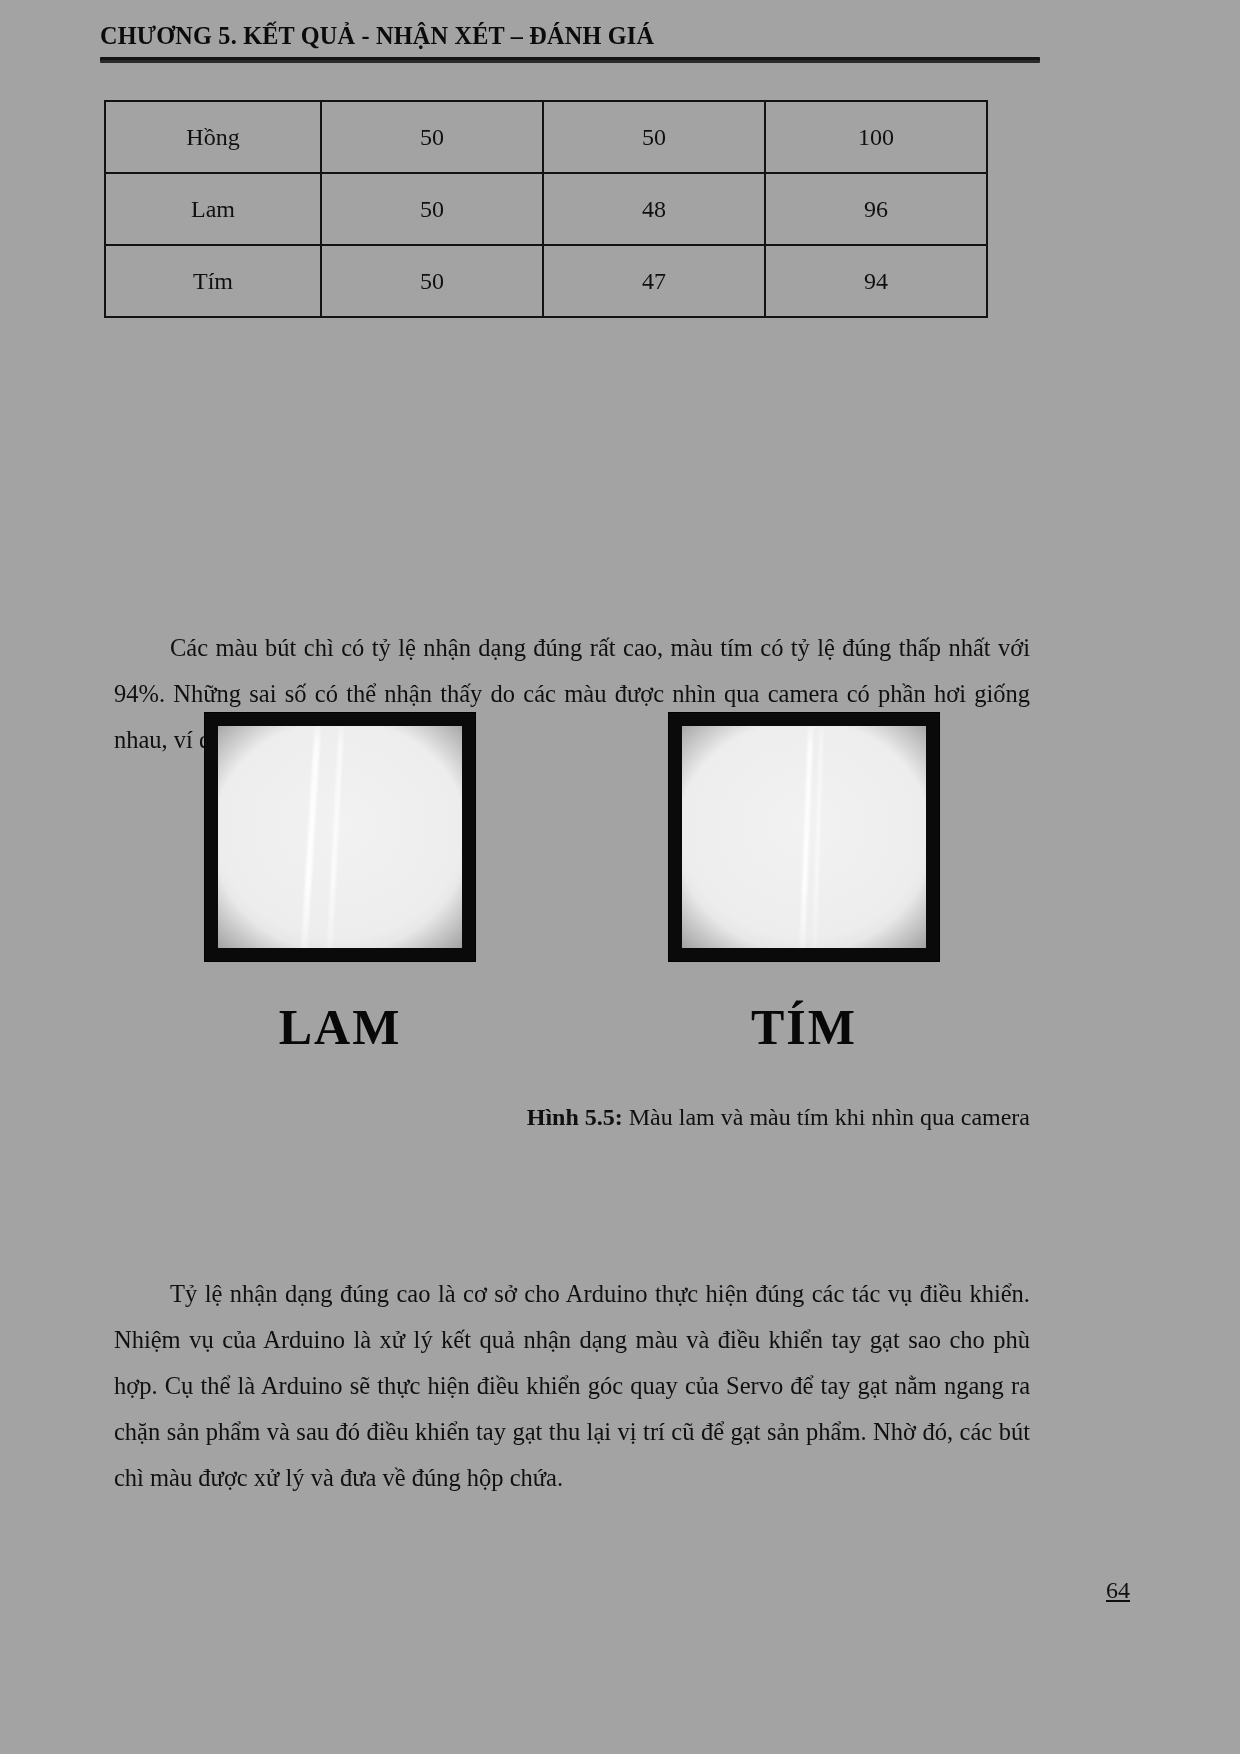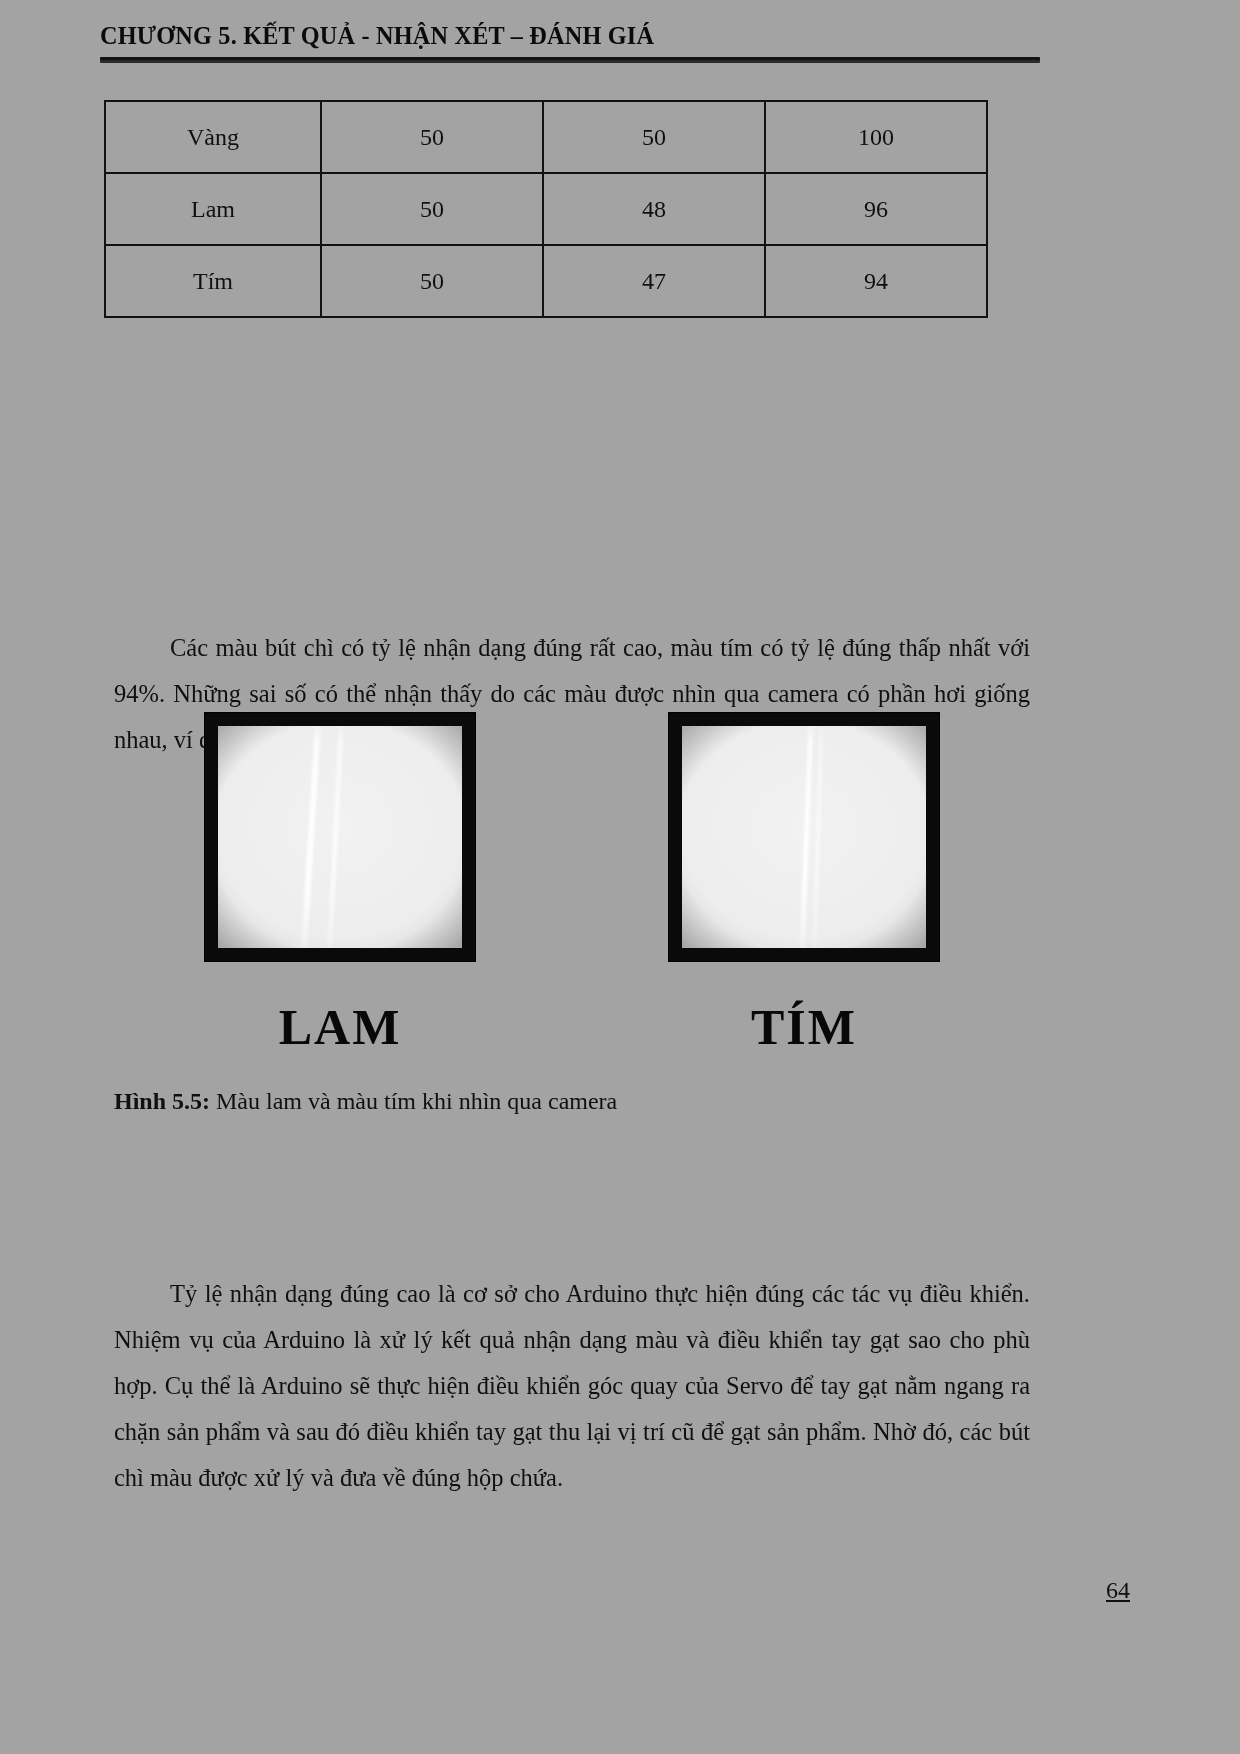--- a/index.html
+++ b/index.html
@@ -151,22 +151,22 @@
   }
   .photo-label {
     margin-top: 36px;
     font-size: 50px;
     font-weight: bold;
     letter-spacing: 2px;
     color: #080808;
     font-family: "Liberation Serif", "DejaVu Serif", serif;
   }
   .figure-caption {
-    margin-top: 32px;
-    text-align: left;
+    margin-top: 48px;
+    text-align: right;
     font-size: 24px;
     color: #101010;
   }
   .figure-caption .caption-number {
     font-weight: bold;
     margin-right: 6px;
   }
 
   
   .page-number {
@@ -185,21 +185,21 @@
 
   <div class="header-wrap">
     <div class="header-title">CHƯƠNG 5. KẾT QUẢ - NHẬN XÉT – ĐÁNH GIÁ</div>
     <div class="header-rule"></div>
   </div>
 
   <div class="table-wrap">
     <table class="results">
       <tbody id="table-body">
           <tr>
-            <td class="col-name">Vàng</td>
+            <td class="col-name">Hồng</td>
             <td class="col-a">50</td>
             <td class="col-b">50</td>
             <td class="col-c">100</td>
           </tr>
           <tr>
             <td class="col-name">Lam</td>
             <td class="col-a">50</td>
             <td class="col-b">48</td>
             <td class="col-c">96</td>
           </tr>

